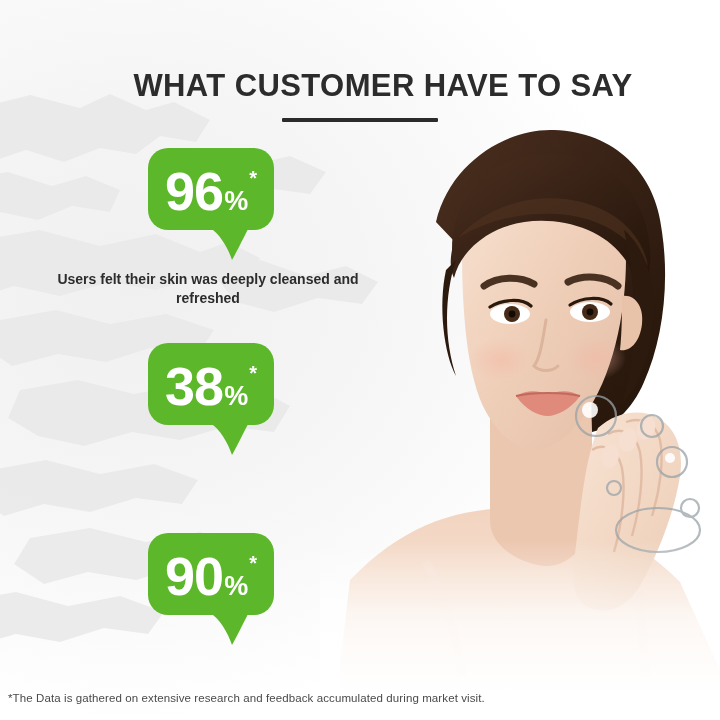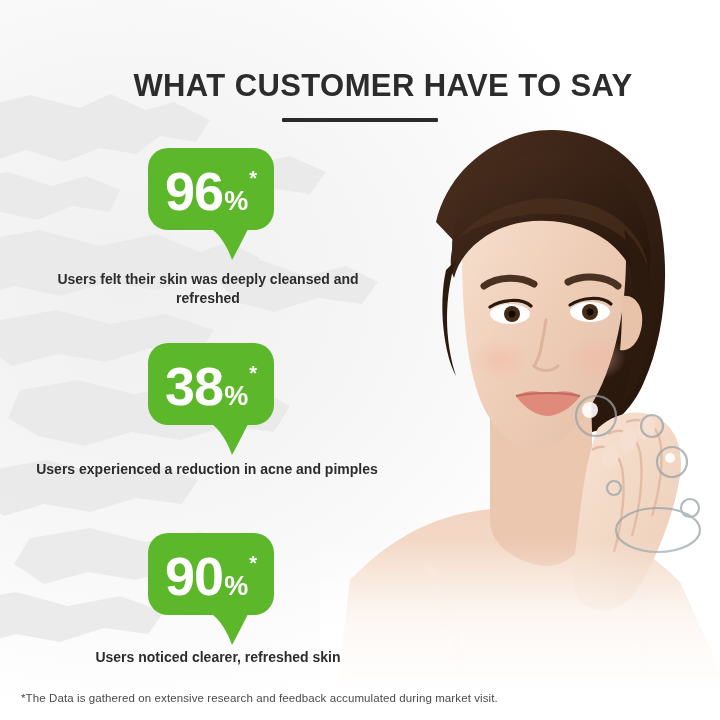--- a/index.html
+++ b/index.html
@@ -99,21 +99,21 @@
     position:absolute;
     font-size:14px; font-weight:bold; color:#2c2c2c;
     line-height:1.35; text-align:center;
   }
   #caption-0{ left:28px; top:270px; width:360px; }
   #caption-1{ left:18px; top:460px; width:378px; }
   #caption-2{ left:8px; top:648px; width:420px; }
 
   
   .footnote{
-    position:absolute; left:21px; top:692px;
+    position:absolute; left:8px; top:692px;
     font-size:11.5px; color:#4a4a4a; letter-spacing:.1px;
   }
 
   
   .droplets{ position:absolute; right:0; top:380px; width:180px; height:200px; pointer-events:none; }
   .droplets svg{ width:100%; height:100%; display:block; }
 </style>
 </head>
 <body>
 
@@ -284,33 +284,31 @@
         <span class="sym">%</span>
         <span class="ast">*</span>
       </div>
     </div>
     <div class="tail">
       <svg width="46" height="44" viewBox="0 0 46 44" xmlns="http://www.w3.org/2000/svg">
         <path d="M0 0 L42 0 C36 10 30 24 22 38 C18 26 10 12 0 6 Z" fill="#5cb82a"></path>
       </svg>
     </div>
   </div>
-  <div class="caption" id="caption-1">Users experienced a reduction in acne and pimples</div>
 
   <div class="bubble" id="bubble-2">
     <div class="body">
       <div class="pct">
         <span class="num">90</span>
         <span class="sym">%</span>
         <span class="ast">*</span>
       </div>
     </div>
     <div class="tail">
       <svg width="46" height="44" viewBox="0 0 46 44" xmlns="http://www.w3.org/2000/svg">
         <path d="M0 0 L42 0 C36 10 30 24 22 38 C18 26 10 12 0 6 Z" fill="#5cb82a"></path>
       </svg>
     </div>
   </div>
-  <div class="caption" id="caption-2">Users noticed clearer, refreshed skin</div>
 
   <div class="footnote">*The Data is gathered on extensive research and feedback accumulated during market visit.</div>
 
 </div>
 
 </body></html>

